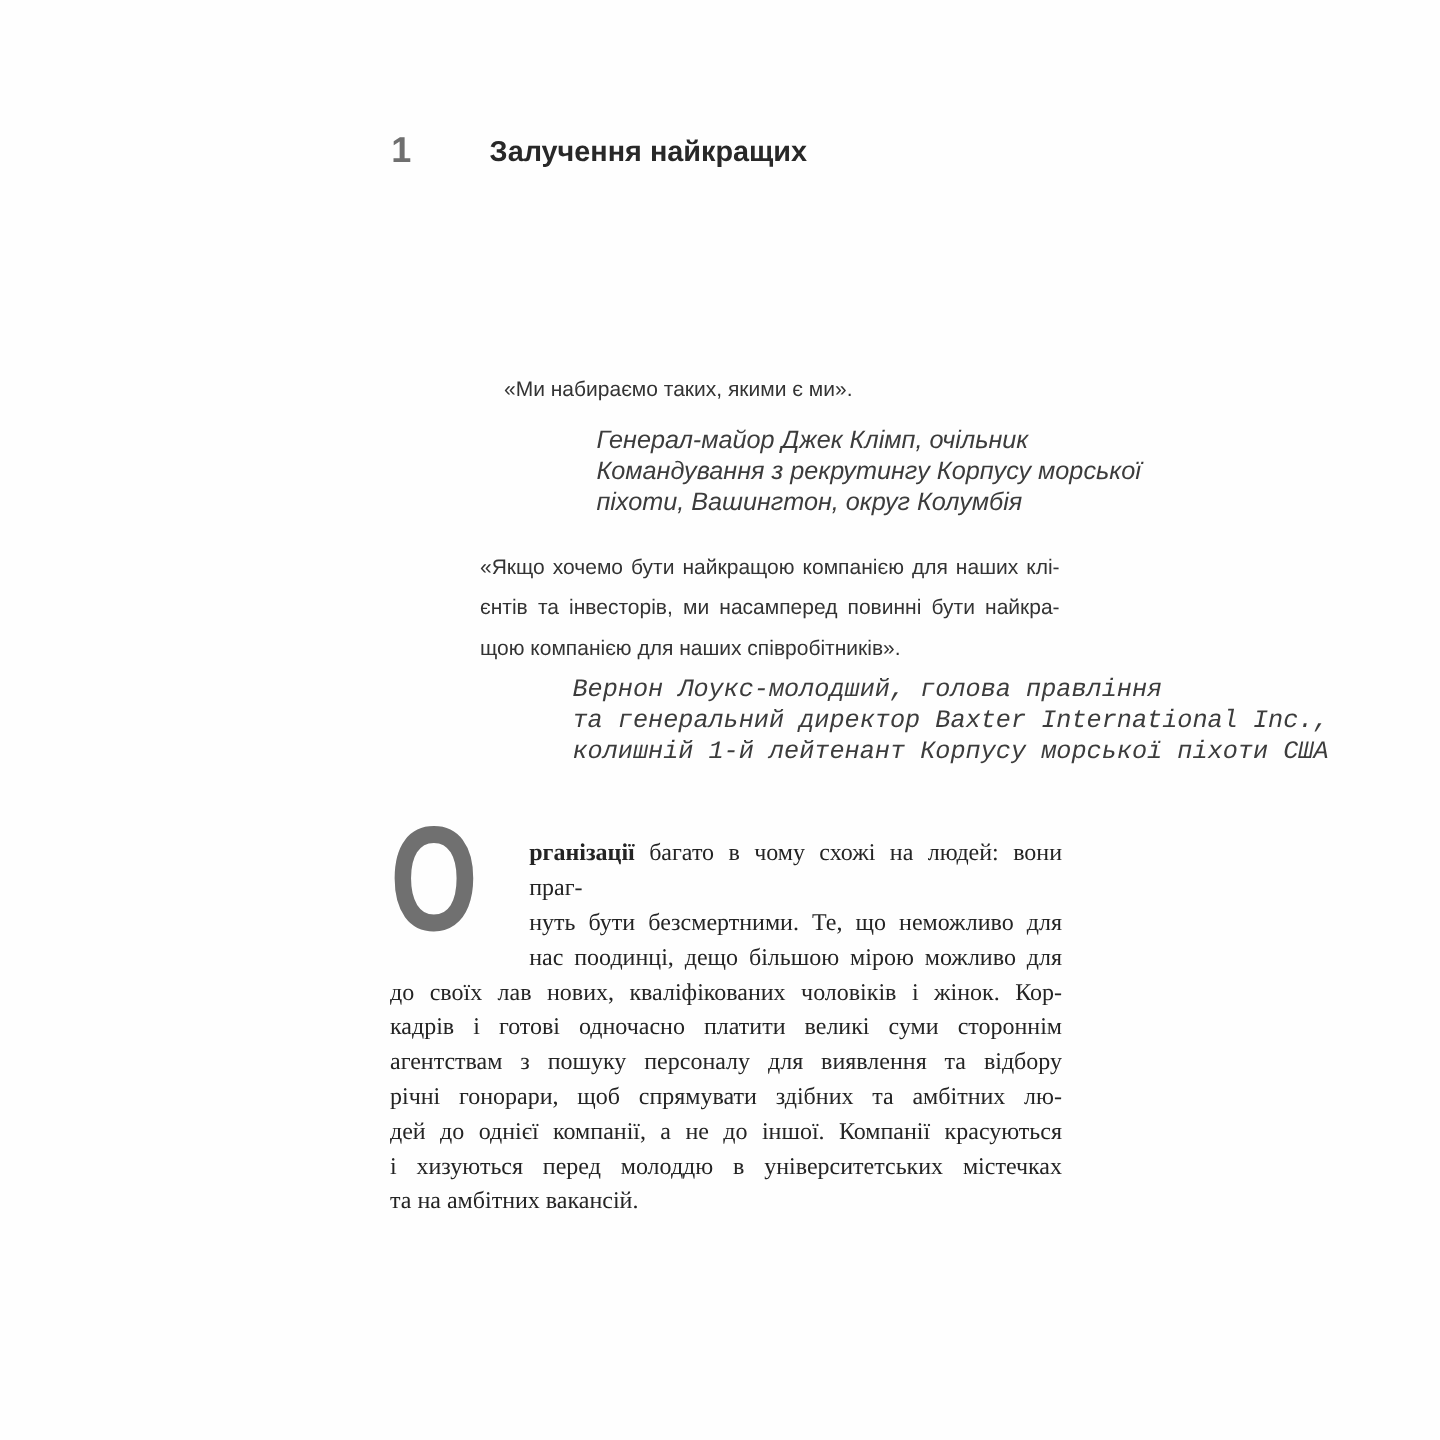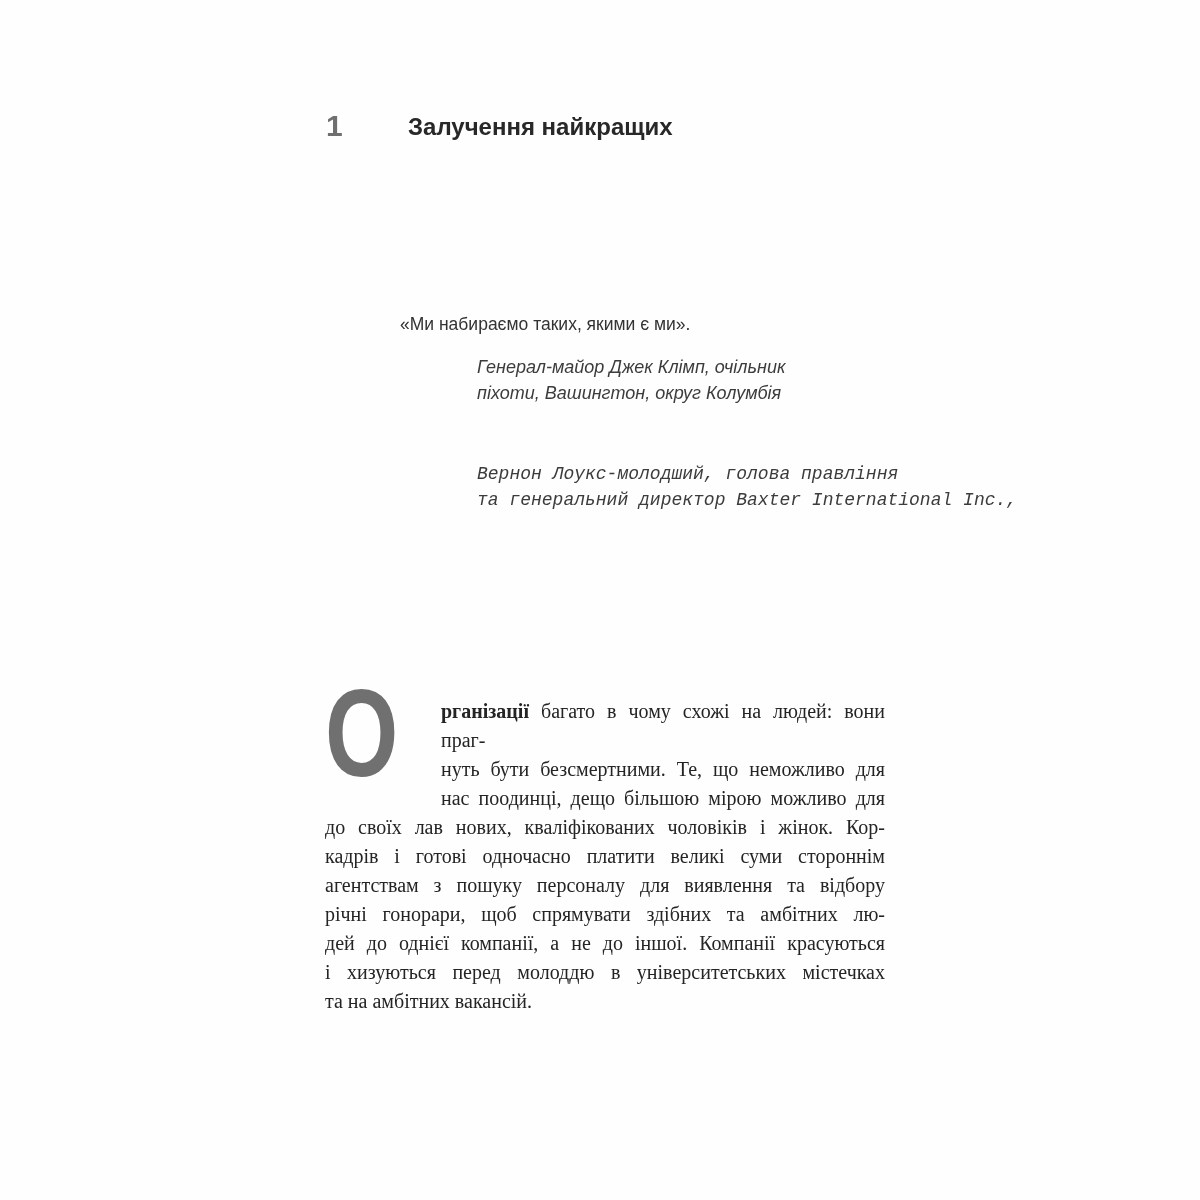--- a/index.html
+++ b/index.html
@@ -39,38 +39,38 @@
 
   
   .epigraph {
     position: absolute;
     left: 400px;
     width: 483px;
     margin: 0;
     font-family: "Liberation Sans", sans-serif;
     color: #383838;
   }
-  .epigraph-1 { top: 312px; }
+  .epigraph-1 { top: 312px; margin-left: 20px; }
   .epigraph-2 { top: 455px; }
 
   .epigraph blockquote { margin: 0; }
   .qline {
     font-size: 17.5px;
     line-height: 34px;
     color: #333333;
   }
   .epigraph-1 .qline { line-height: 24px; }
 
   .epigraph figcaption { margin: 0; }
   .epigraph-1 figcaption { margin-top: 18px; }
   .epigraph-2 figcaption { margin-top: 6px; font-family: Liberation Mono, monospace; }
   .attribution { margin-left: 77px; }
   .aline {
     font-style: italic;
-    font-size: 18px;
+    font-size: 21px;
     line-height: 26px;
     color: #3c3c3c;
     white-space: nowrap;
   }
 
   
   .body-text {
     position: absolute;
     left: 325px;
     top: 697px;
@@ -113,30 +113,37 @@
     <h1 class="chapter-title">Залучення найкращих</h1>
   </header>
 
   <figure class="epigraph epigraph-1">
     <blockquote>
       <div class="qline">«Ми набираємо таких, якими є ми».</div>
     </blockquote>
     <figcaption>
       <div class="attribution">
         <div class="aline">Генерал-майор Джек Клімп, очільник</div>
+        <div class="aline">Командування з рекрутингу Корпусу морської</div>
         <div class="aline">піхоти, Вашингтон, округ Колумбія</div>
       </div>
     </figcaption>
   </figure>
 
   <figure class="epigraph epigraph-2">
+    <blockquote>
+      <div class="qline j">«Якщо хочемо бути найкращою компанією для наших клі-</div>
+      <div class="qline j">єнтів та інвесторів, ми насамперед повинні бути найкра-</div>
+      <div class="qline">щою компанією для наших співробітників».</div>
+    </blockquote>
     <figcaption>
       <div class="attribution">
         <div class="aline">Вернон Лоукс-молодший, голова правління</div>
         <div class="aline">та генеральний директор Baxter International Inc.,</div>
+        <div class="aline">колишній 1-й лейтенант Корпусу морської піхоти США</div>
       </div>
     </figcaption>
   </figure>
 
   <section class="body-text">
     <span class="drop-cap">О</span>
     <div class="after-cap">
       <div class="bline j">
         <strong class="lead-word">рганізації</strong><span> багато в чому схожі на людей: вони праг-</span>
       </div>

